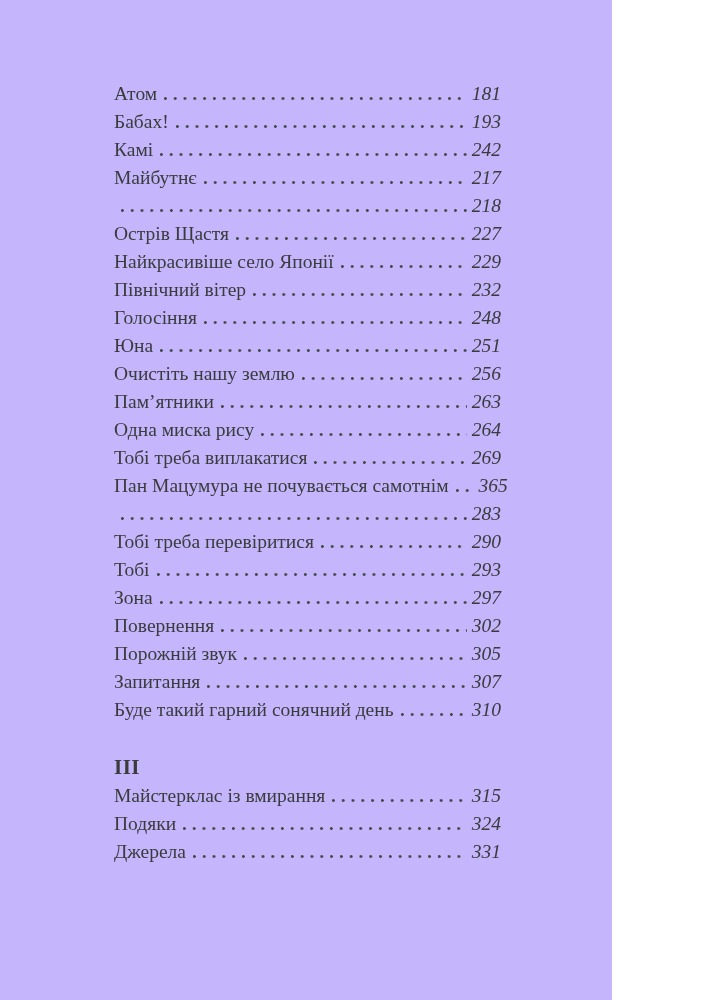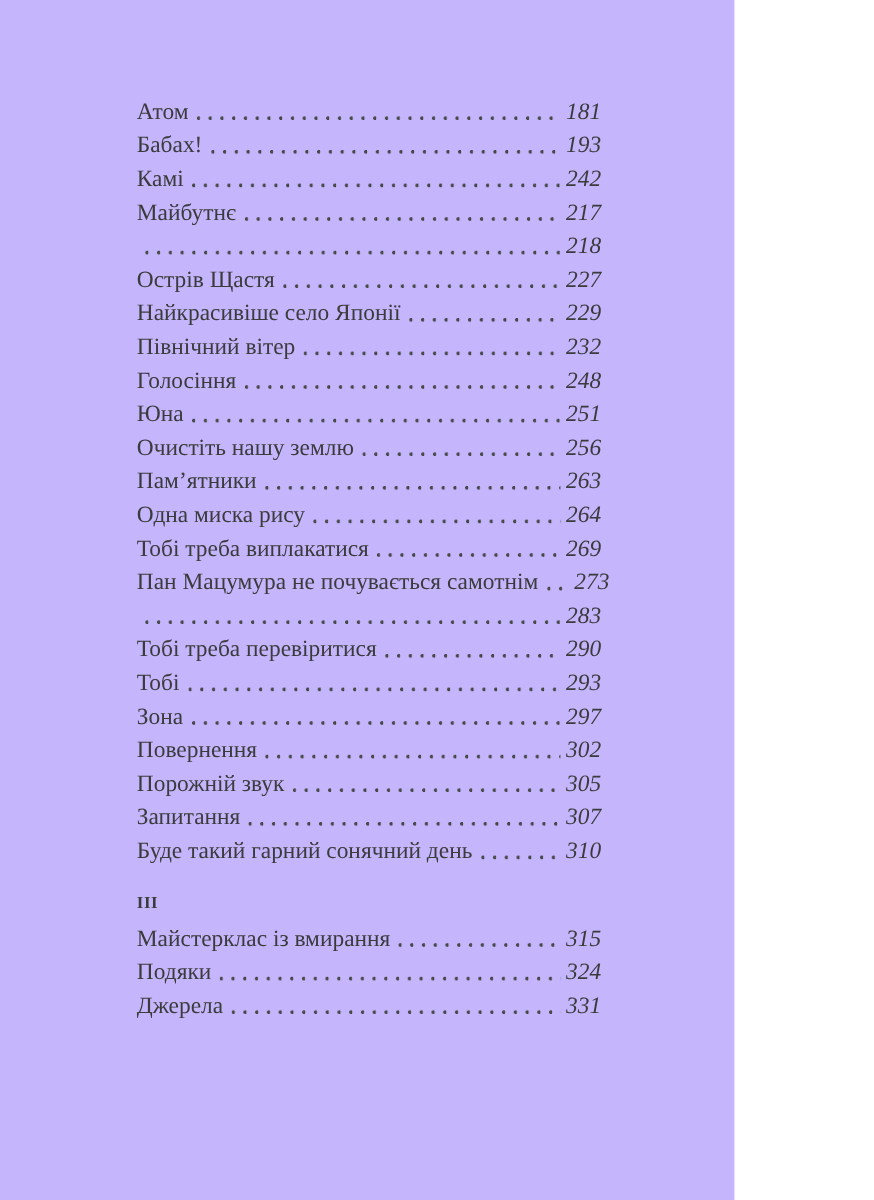--- a/index.html
+++ b/index.html
@@ -14,23 +14,23 @@
     background: #c4b5fd;
     box-sizing: border-box;
     padding: 80px 111px 0 114px;
     font-family: "Liberation Serif", "DejaVu Serif", serif;
     color: #3b3b3b;
     overflow: hidden;
   }
   .toc-group { margin: 0; }
   .toc-heading {
     font-weight: bold;
-    font-size: 14px;
+    font-size: 21px;
     line-height: 30px;
-    margin-top: 15px;
+    margin-top: 28px;
     letter-spacing: 0.5px;
   }
   .toc-group-2 { }
   .toc-row {
     display: flex;
     align-items: flex-end;
     font-size: 19.5px;
     line-height: 28px;
     white-space: nowrap;
   }
@@ -125,21 +125,21 @@
           <span class="toc-page">264</span>
         </div>
         <div class="toc-row">
           <span class="toc-title">Тобі треба виплакатися</span>
           <span class="leader"></span>
           <span class="toc-page">269</span>
         </div>
         <div class="toc-row">
           <span class="toc-title">Пан Мацумура не почувається самотнім</span>
           <span class="leader"></span>
-          <span class="toc-page">273</span>
+          <span class="toc-page">365</span>
         </div>
         <div class="toc-row">
           <span class="leader"></span>
           <span class="toc-page">283</span>
         </div>
         <div class="toc-row">
           <span class="toc-title">Тобі треба перевіритися</span>
           <span class="leader"></span>
           <span class="toc-page">290</span>
         </div>

